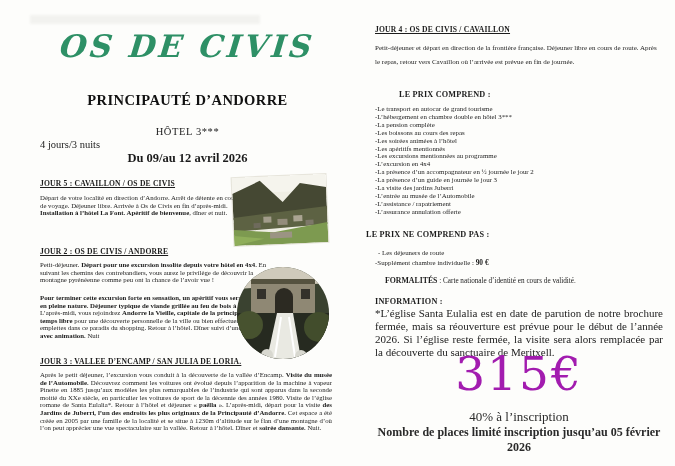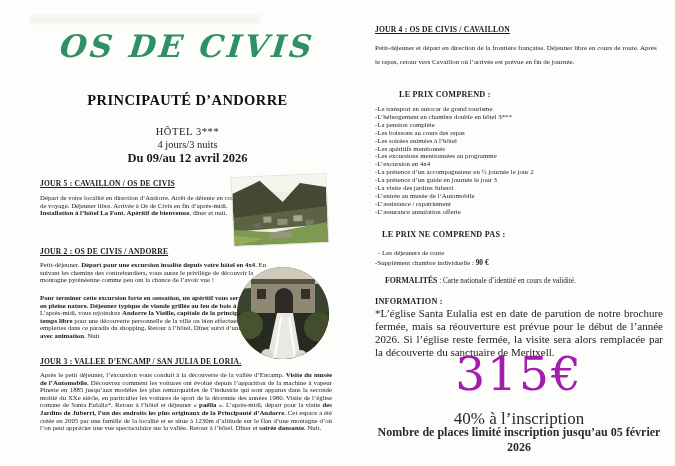--- a/index.html
+++ b/index.html
@@ -11,52 +11,52 @@
   
   .ghost-strip{left:30px;top:15px;width:230px;height:9px;background:#9a9a92;opacity:.10;filter:blur(1px);}
   .title{
     left:40px;top:28px;width:295px;text-align:center;
     font-family:"DejaVu Serif", serif;font-style:italic;font-weight:bold;
     font-size:31px;letter-spacing:3px;color:#2e9066;transform:skewX(-6deg);
     white-space:nowrap;
   }
   .subtitle{left:40px;top:92px;width:295px;text-align:center;font-weight:bold;font-size:14.5px;letter-spacing:.4px;color:#111;}
   .hotel{left:40px;top:126px;width:295px;text-align:center;font-size:10.5px;letter-spacing:.6px;}
-  .duration{left:40px;top:139px;width:295px;text-align:center;font-size:10.5px;}
+  .duration{left:40px;top:139px;width:295px;text-align:left;font-size:10.5px;}
   .dates{left:40px;top:151px;width:295px;text-align:center;font-size:12.5px;font-weight:bold;}
   .day-heading{font-size:7.6px;font-weight:bold;text-decoration:underline;letter-spacing:.2px;white-space:nowrap;}
   .body-text{font-size:6.8px;line-height:7.6px;}
   .jour1-h{left:40px;top:179px;}
   .jour1-t{left:40px;top:194px;width:204px;}
   .jour2-h{left:40px;top:247px;}
   .jour2-t1{left:40px;top:261px;width:236px;}
   .jour2-t2{left:40px;top:294px;width:224px;}
   .jour3-h{left:40px;top:357px;}
   .jour3-t{left:40px;top:371px;width:292px;text-align:justify;}
   .photo-rect{left:233px;top:176px;width:94px;height:68px;transform:rotate(-2.5deg);box-shadow:0 0 0 1px #e7e5dc;}
   .photo-circle{left:237px;top:267px;width:92px;height:92px;border-radius:50%;overflow:hidden;}
   
   .jour4-h{left:375px;top:25px;}
   .jour4-t{left:375px;top:41px;width:288px;font-size:7px;line-height:14px;}
   .sec-heading{font-size:8.2px;font-weight:bold;letter-spacing:.2px;white-space:nowrap;}
   .prix-h{left:375px;top:90px;margin-left:24px;}
   .prix-list{left:375px;top:105px;width:288px;font-size:6.9px;line-height:7.9px;}
-  .noprix-h{left:382px;top:230px;}
+  .noprix-h{left:366px;top:230px;}
   .noprix-i1{left:378px;top:249px;font-size:6.9px;}
   .noprix-i2{left:375px;top:258px;font-size:6.9px;}
   .noprix-i2 .val{font-weight:bold;font-size:7.4px;}
   .formalites{left:385px;top:276px;width:288px;font-size:7.2px;}
   .formalites .lbl{font-weight:bold;font-size:7.8px;}
   .info-h{left:375px;top:297px;}
   .info-t{left:375px;top:307px;width:288px;font-size:11px;line-height:13px;text-align:justify;}
   .big-price{
     left:375px;top:346px;width:288px;text-align:center;
     font-family:"DejaVu Serif", serif;font-size:47px;color:#a21caf;letter-spacing:2px;
   }
-  .deposit{left:375px;top:409px;width:288px;text-align:center;font-size:17px;color:#2a2a2a;}
+  .deposit{left:375px;top:409px;width:288px;text-align:center;font-size:13px;color:#2a2a2a;}
   .note{left:375px;top:425px;width:288px;text-align:center;font-size:12px;font-weight:bold;color:#2a2a2a;}
 </style>
 </head>
 <body>
 
 <div class="abs ghost-strip"></div>
 
 <div class="abs title">OS DE CIVIS</div>
 <div class="abs subtitle">PRINCIPAUTÉ D’ANDORRE</div>
 <div class="abs hotel">HÔTEL 3***</div>

